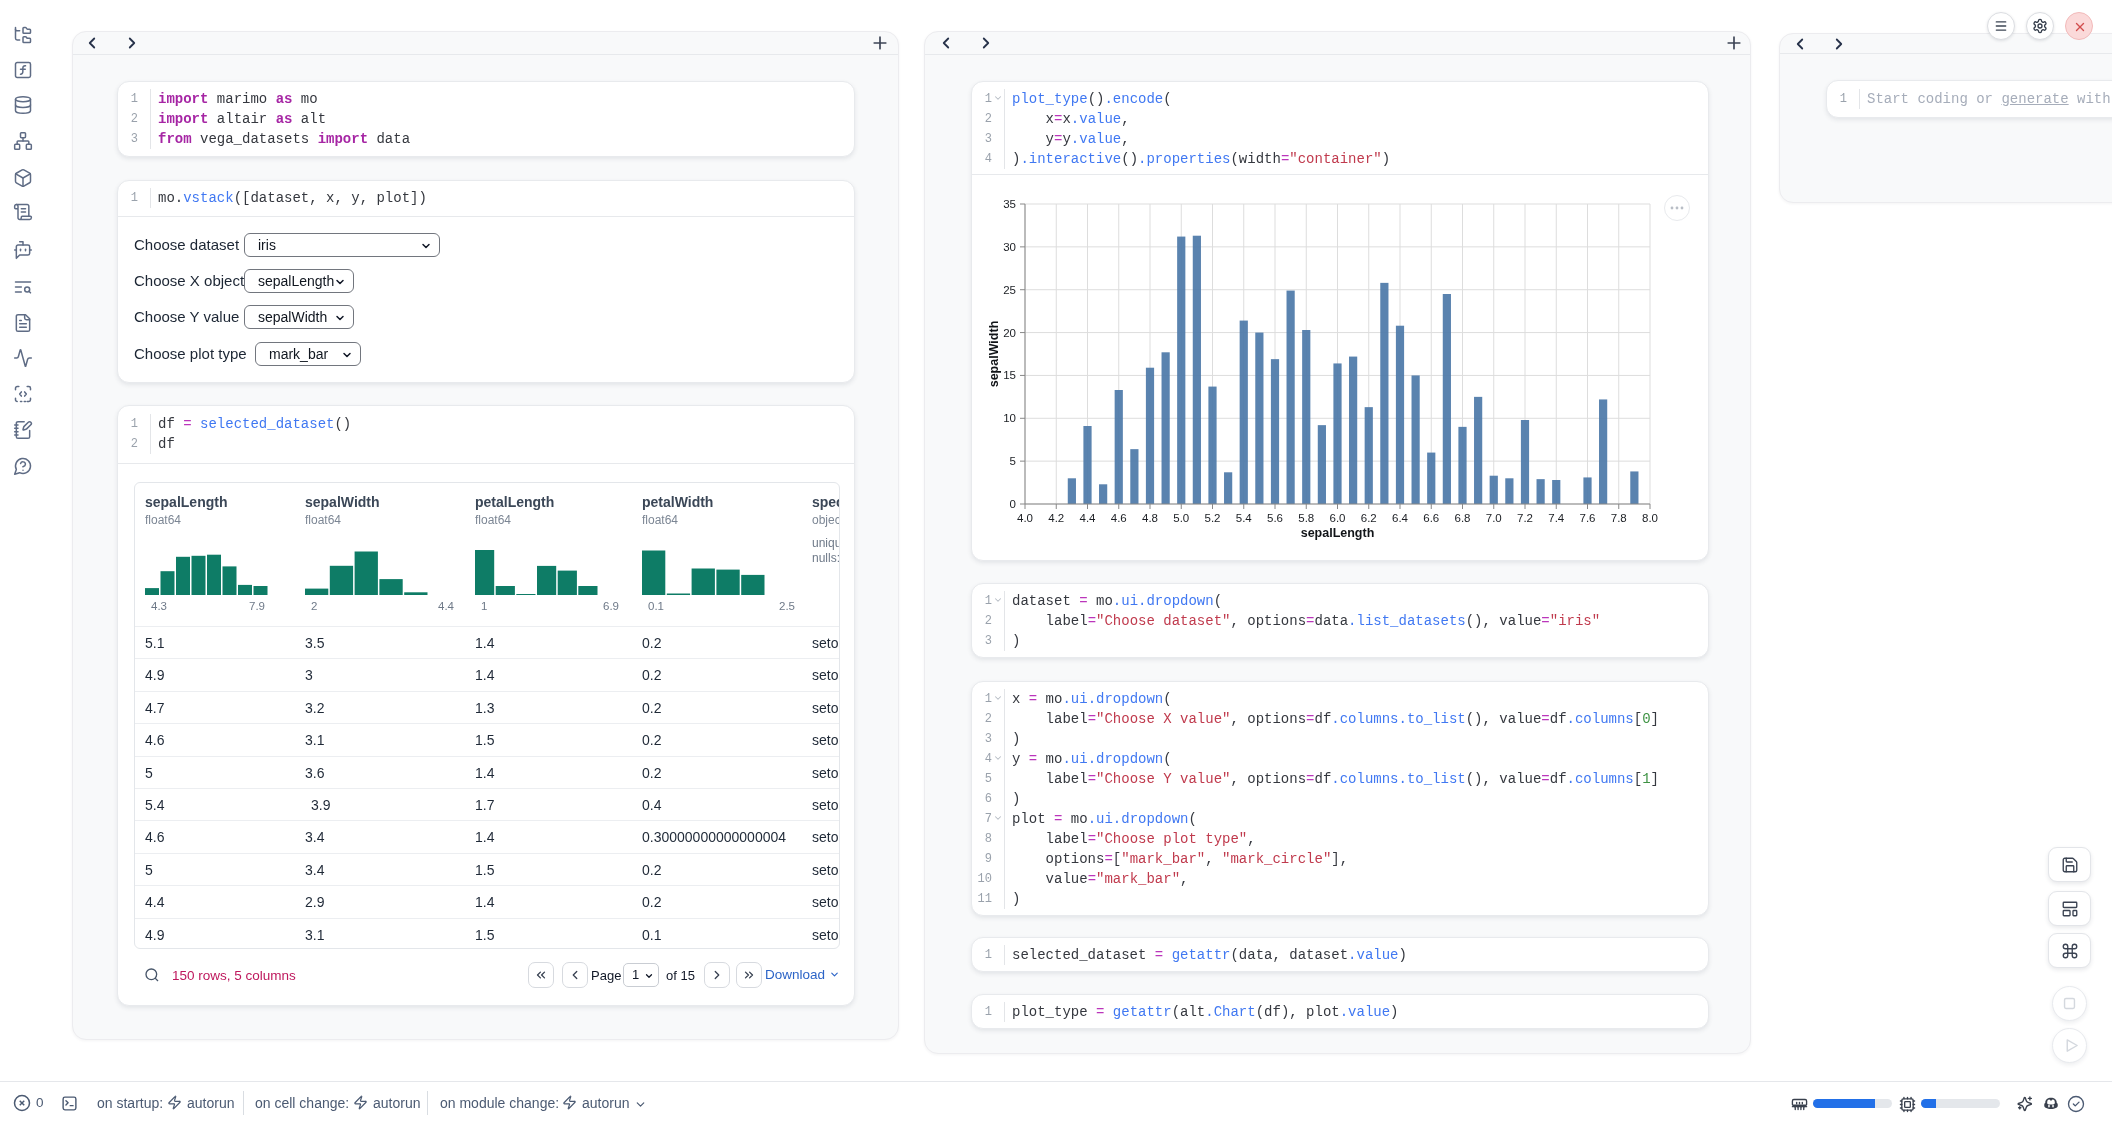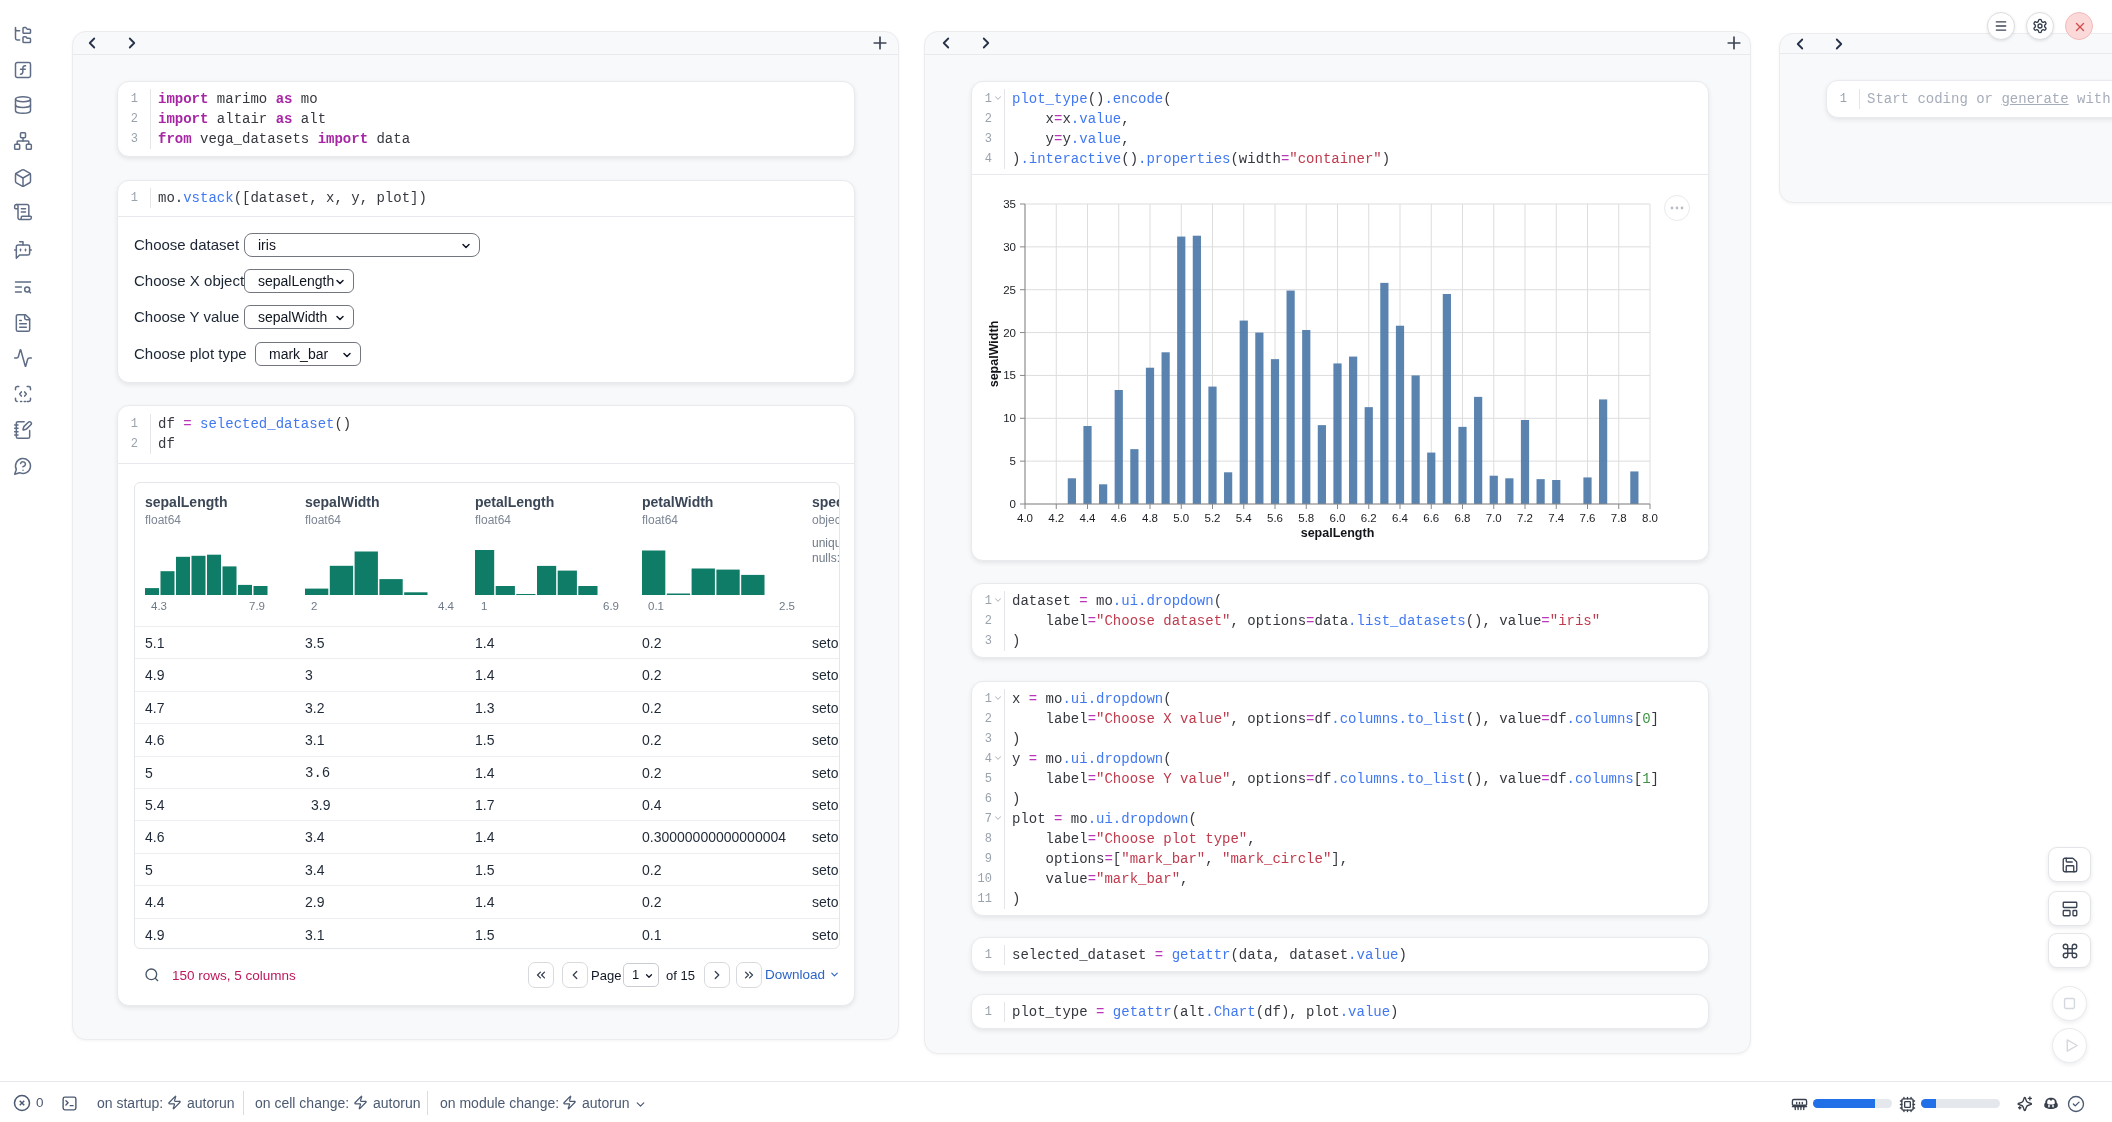--- a/index.html
+++ b/index.html
@@ -155,21 +155,21 @@
     </div>
   </div>
 
   <div class="cell" style="left:44px; top:148px; width:738px; height:203px;">
     <div class="codearea">
       <div class="crow"><div class="ln">1</div><div class="ct">mo.<span class="f">vstack</span>([dataset, x, y, plot])</div></div>
     </div>
     <div class="divline" style="top:35px;"></div>
     <div class="uirow" style="top:52px;">
         <span class="uilabel">Choose dataset</span>
-      <span class="sel" style="left:110px; width:236px;border-radius:8px;">iris<svg class="selchev" viewBox="0 0 24 24" fill="none" stroke="#111827" stroke-width="3" stroke-linecap="round" stroke-linejoin="round">
+      <span class="sel" style="left:110px; width:196px;">iris<svg class="selchev" viewBox="0 0 24 24" fill="none" stroke="#111827" stroke-width="3" stroke-linecap="round" stroke-linejoin="round">
             <path d="m6 9 6 6 6-6"></path>
           </svg></span>
       </div>
     <div class="uirow" style="top:88px;">
         <span class="uilabel">Choose X object</span>
       <span class="sel" style="left:110px; width:110px;">sepalLength<svg class="selchev" viewBox="0 0 24 24" fill="none" stroke="#111827" stroke-width="3" stroke-linecap="round" stroke-linejoin="round">
             <path d="m6 9 6 6 6-6"></path>
           </svg></span>
       </div>
     <div class="uirow" style="top:124px;">
@@ -288,21 +288,21 @@
         </div>
       <div class="drow" style="top:240.2px;">
           <span class="dval" style="left:10px;">4.6</span>
           <span class="dval" style="left:170px;">3.1</span>
           <span class="dval" style="left:340px;">1.5</span>
           <span class="dval" style="left:507px;">0.2</span>
           <span class="dval" style="left:677px;">setosa</span>
         </div>
       <div class="drow" style="top:272.6px;">
           <span class="dval" style="left:10px;">5</span>
-          <span class="dval" style="left:170px;font-family:Liberation Mono, monospace;">3.6</span>
+          <span class="dval" style="left:170px;">3.6</span>
           <span class="dval" style="left:340px;">1.4</span>
           <span class="dval" style="left:507px;">0.2</span>
           <span class="dval" style="left:677px;">setosa</span>
         </div>
       <div class="drow" style="top:305px;">
           <span class="dval" style="left:10px;">5.4</span>
           <span class="dval" style="left:176px;">3.9</span>
           <span class="dval" style="left:340px;">1.7</span>
           <span class="dval" style="left:507px;">0.4</span>
           <span class="dval" style="left:677px;">setosa</span>

